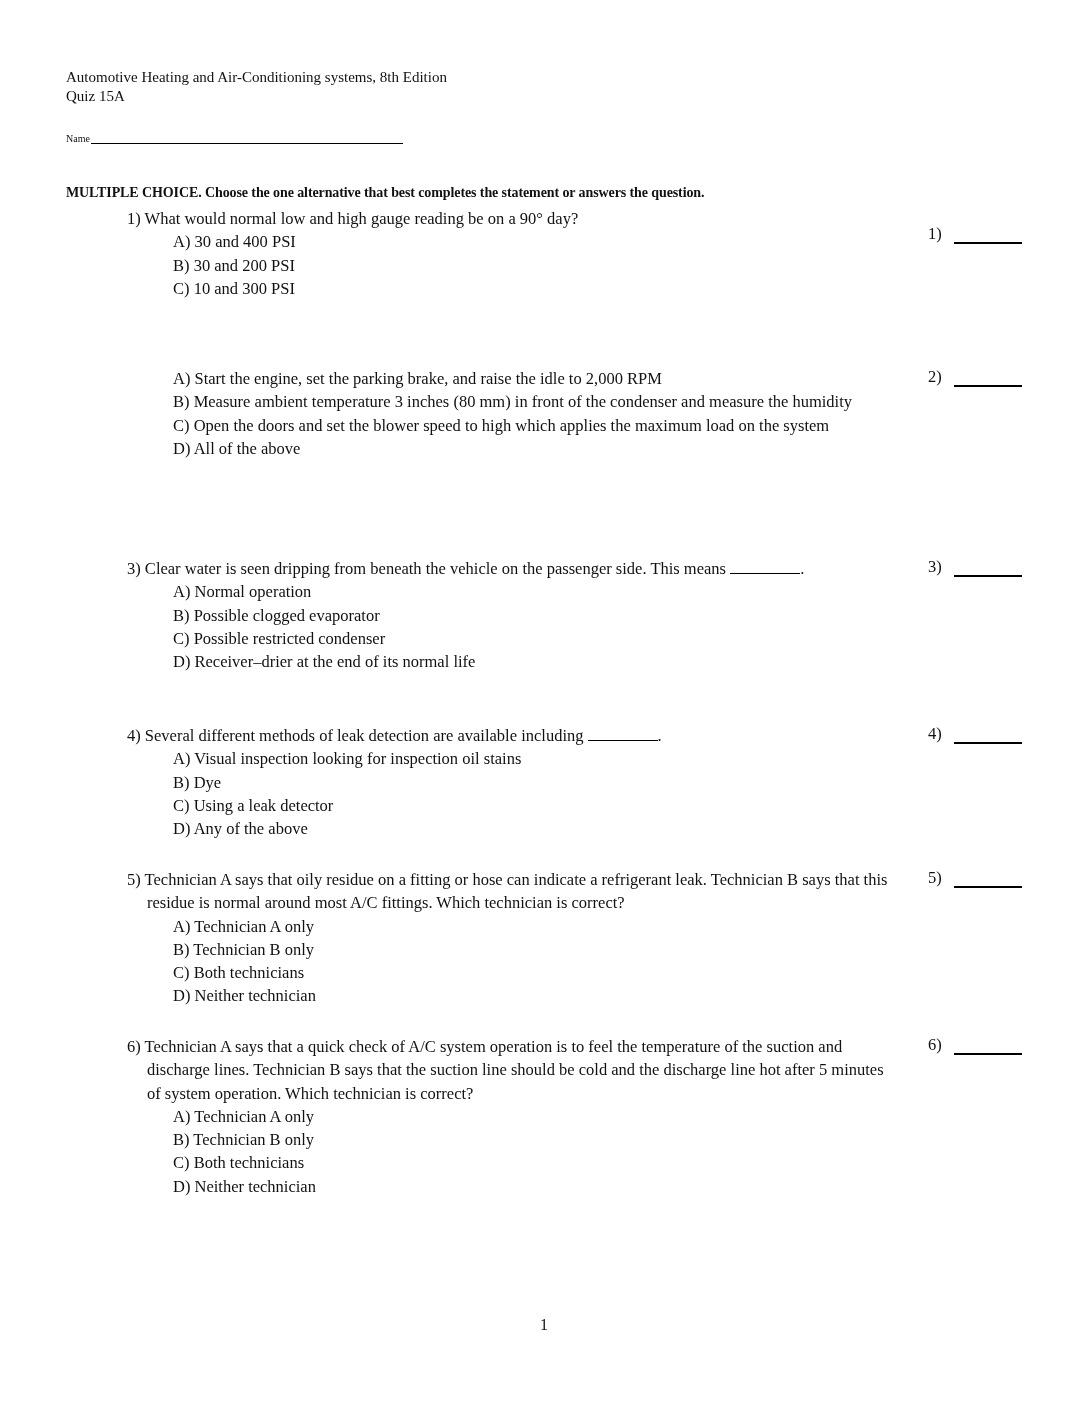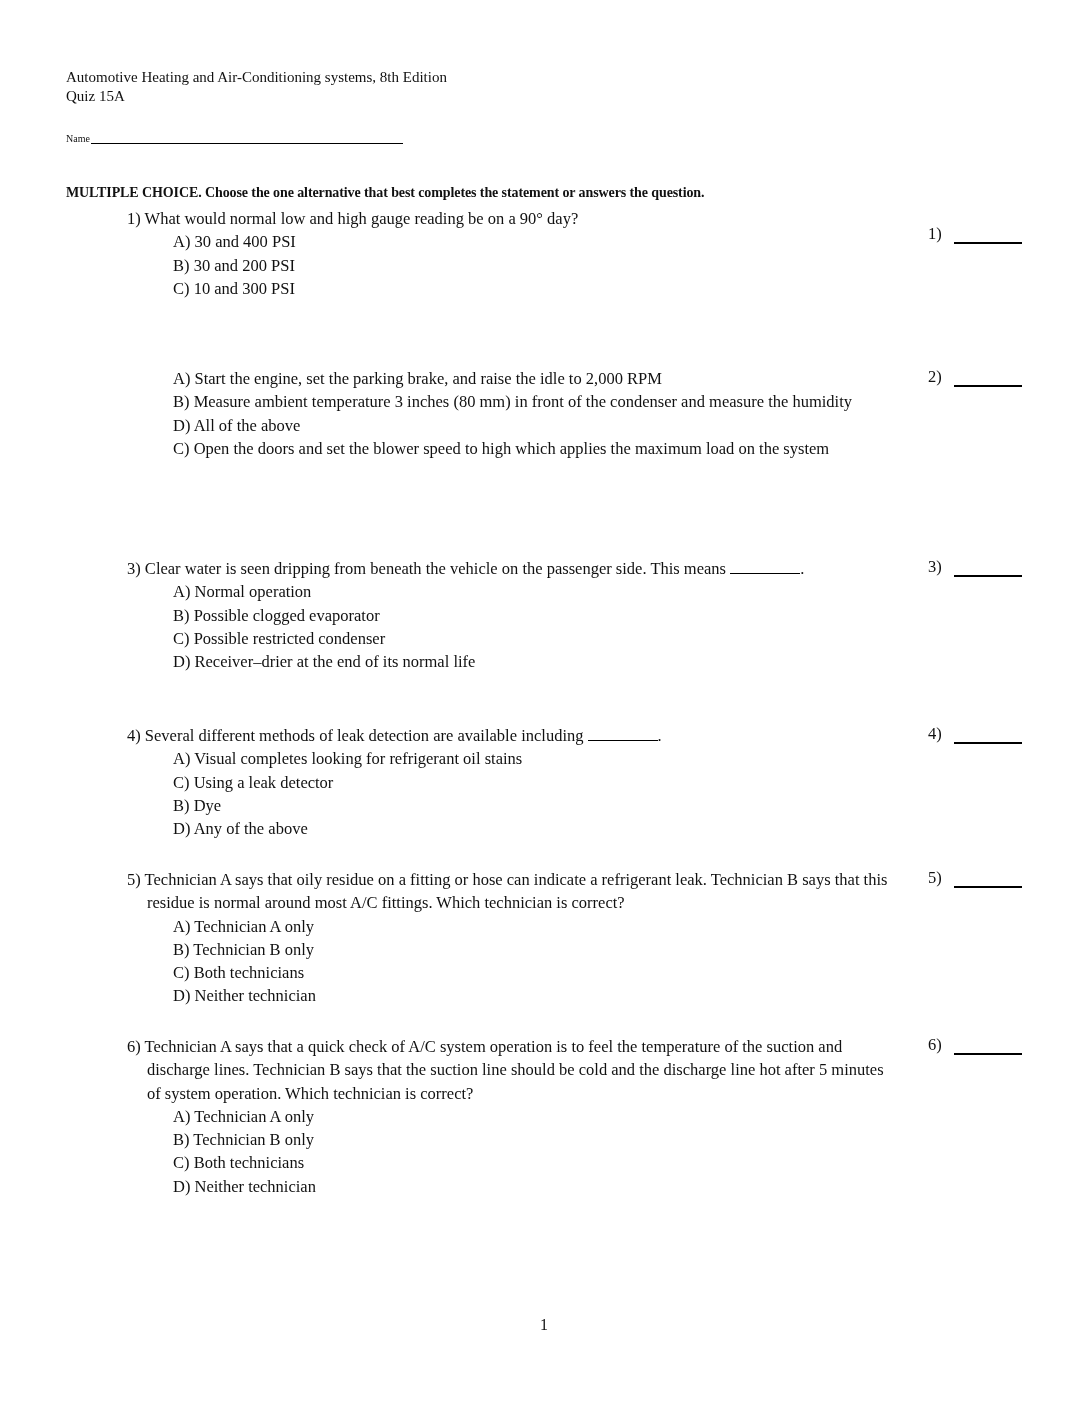--- a/index.html
+++ b/index.html
@@ -39,45 +39,45 @@
   <div class="opt c">C) 10 and 300 PSI</div>
 </div>
 <div class="ans serif" style="top:224px;">
   <span>1)</span>
   <span class="line"></span>
 </div>
 
 <div class="q serif" style="top:367px;">
   <div class="opt">A) Start the engine, set the parking brake, and raise the idle to 2,000 RPM</div>
   <div class="opt b">B) Measure ambient temperature 3 inches (80 mm) in front of the condenser and measure the humidity</div>
+  <div class="opt c">C) Open the doors and set the blower speed to high which applies the maximum load on the system</div>
   <div class="opt">D) All of the above</div>
-  <div class="opt c">C) Open the doors and set the blower speed to high which applies the maximum load on the system</div>
 </div>
 <div class="ans serif" style="top:367px;">
   <span>2)</span>
   <span class="line"></span>
 </div>
 
 <div class="q serif" style="top:557px; width:720px;">
   <div class="stem"><span>3) Clear water is seen dripping from beneath the vehicle on the passenger side. This means </span><span class="blank-inline"></span><span>.</span></div>
   <div class="opt">A) Normal operation</div>
   <div class="opt b">B) Possible clogged evaporator</div>
   <div class="opt c">C) Possible restricted condenser</div>
   <div class="opt">D) Receiver–drier at the end of its normal life</div>
 </div>
 <div class="ans serif" style="top:557px;">
   <span>3)</span>
   <span class="line"></span>
 </div>
 
 <div class="q serif" style="top:724px;">
   <div class="stem"><span>4) Several different methods of leak detection are available including </span><span class="blank-inline"></span><span>.</span></div>
-  <div class="opt">A) Visual completes looking for refrigerant oil stains</div>
+  <div class="opt">A) Visual inspection looking for inspection oil stains</div>
+  <div class="opt b">B) Dye</div>
   <div class="opt c">C) Using a leak detector</div>
-  <div class="opt b">B) Dye</div>
   <div class="opt">D) Any of the above</div>
 </div>
 <div class="ans serif" style="top:724px;">
   <span>4)</span>
   <span class="line"></span>
 </div>
 
 <div class="q serif" style="top:868px;">
   <div class="stem">5) Technician A says that oily residue on a fitting or hose can indicate a refrigerant leak. Technician B says that this residue is normal around most A/C fittings. Which technician is correct?</div>
   <div class="opt">A) Technician A only</div>

